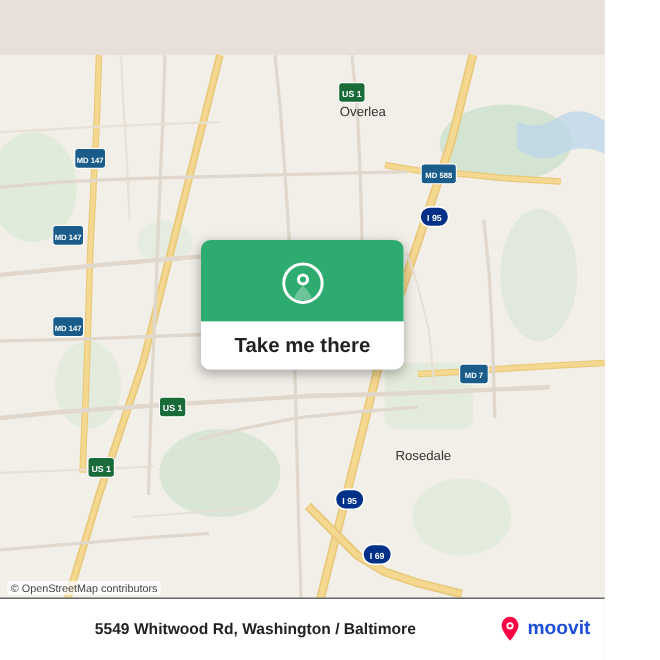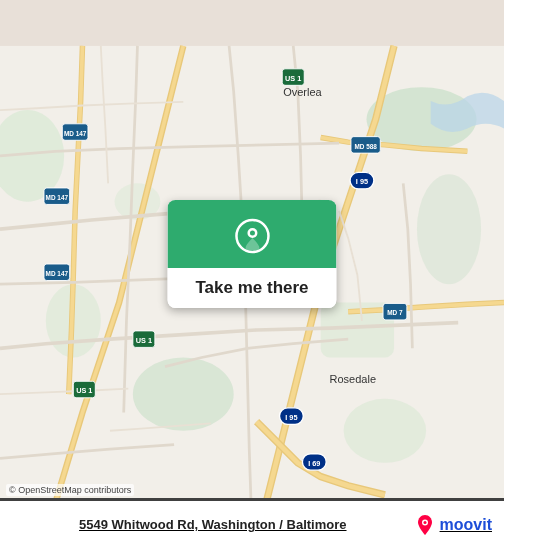--- a/index.html
+++ b/index.html
@@ -32,23 +32,22 @@
     .bottom-bar {
       position: absolute;
       bottom: 0;
       left: 0;
       right: 0;
       background: white;
       padding: 8px 12px 10px 12px;
       display: flex;
       align-items: center;
       justify-content: space-between;
-      border-top: 3px solid #404040;
+      border-top: 1px solid #404040;
       height: 52px;
-      text-decoration: underline;
     }
 
     .address-text {
       font-size: 13px;
       font-weight: bold;
       color: #222;
       flex: 1;
       text-align: center;
     }
 

